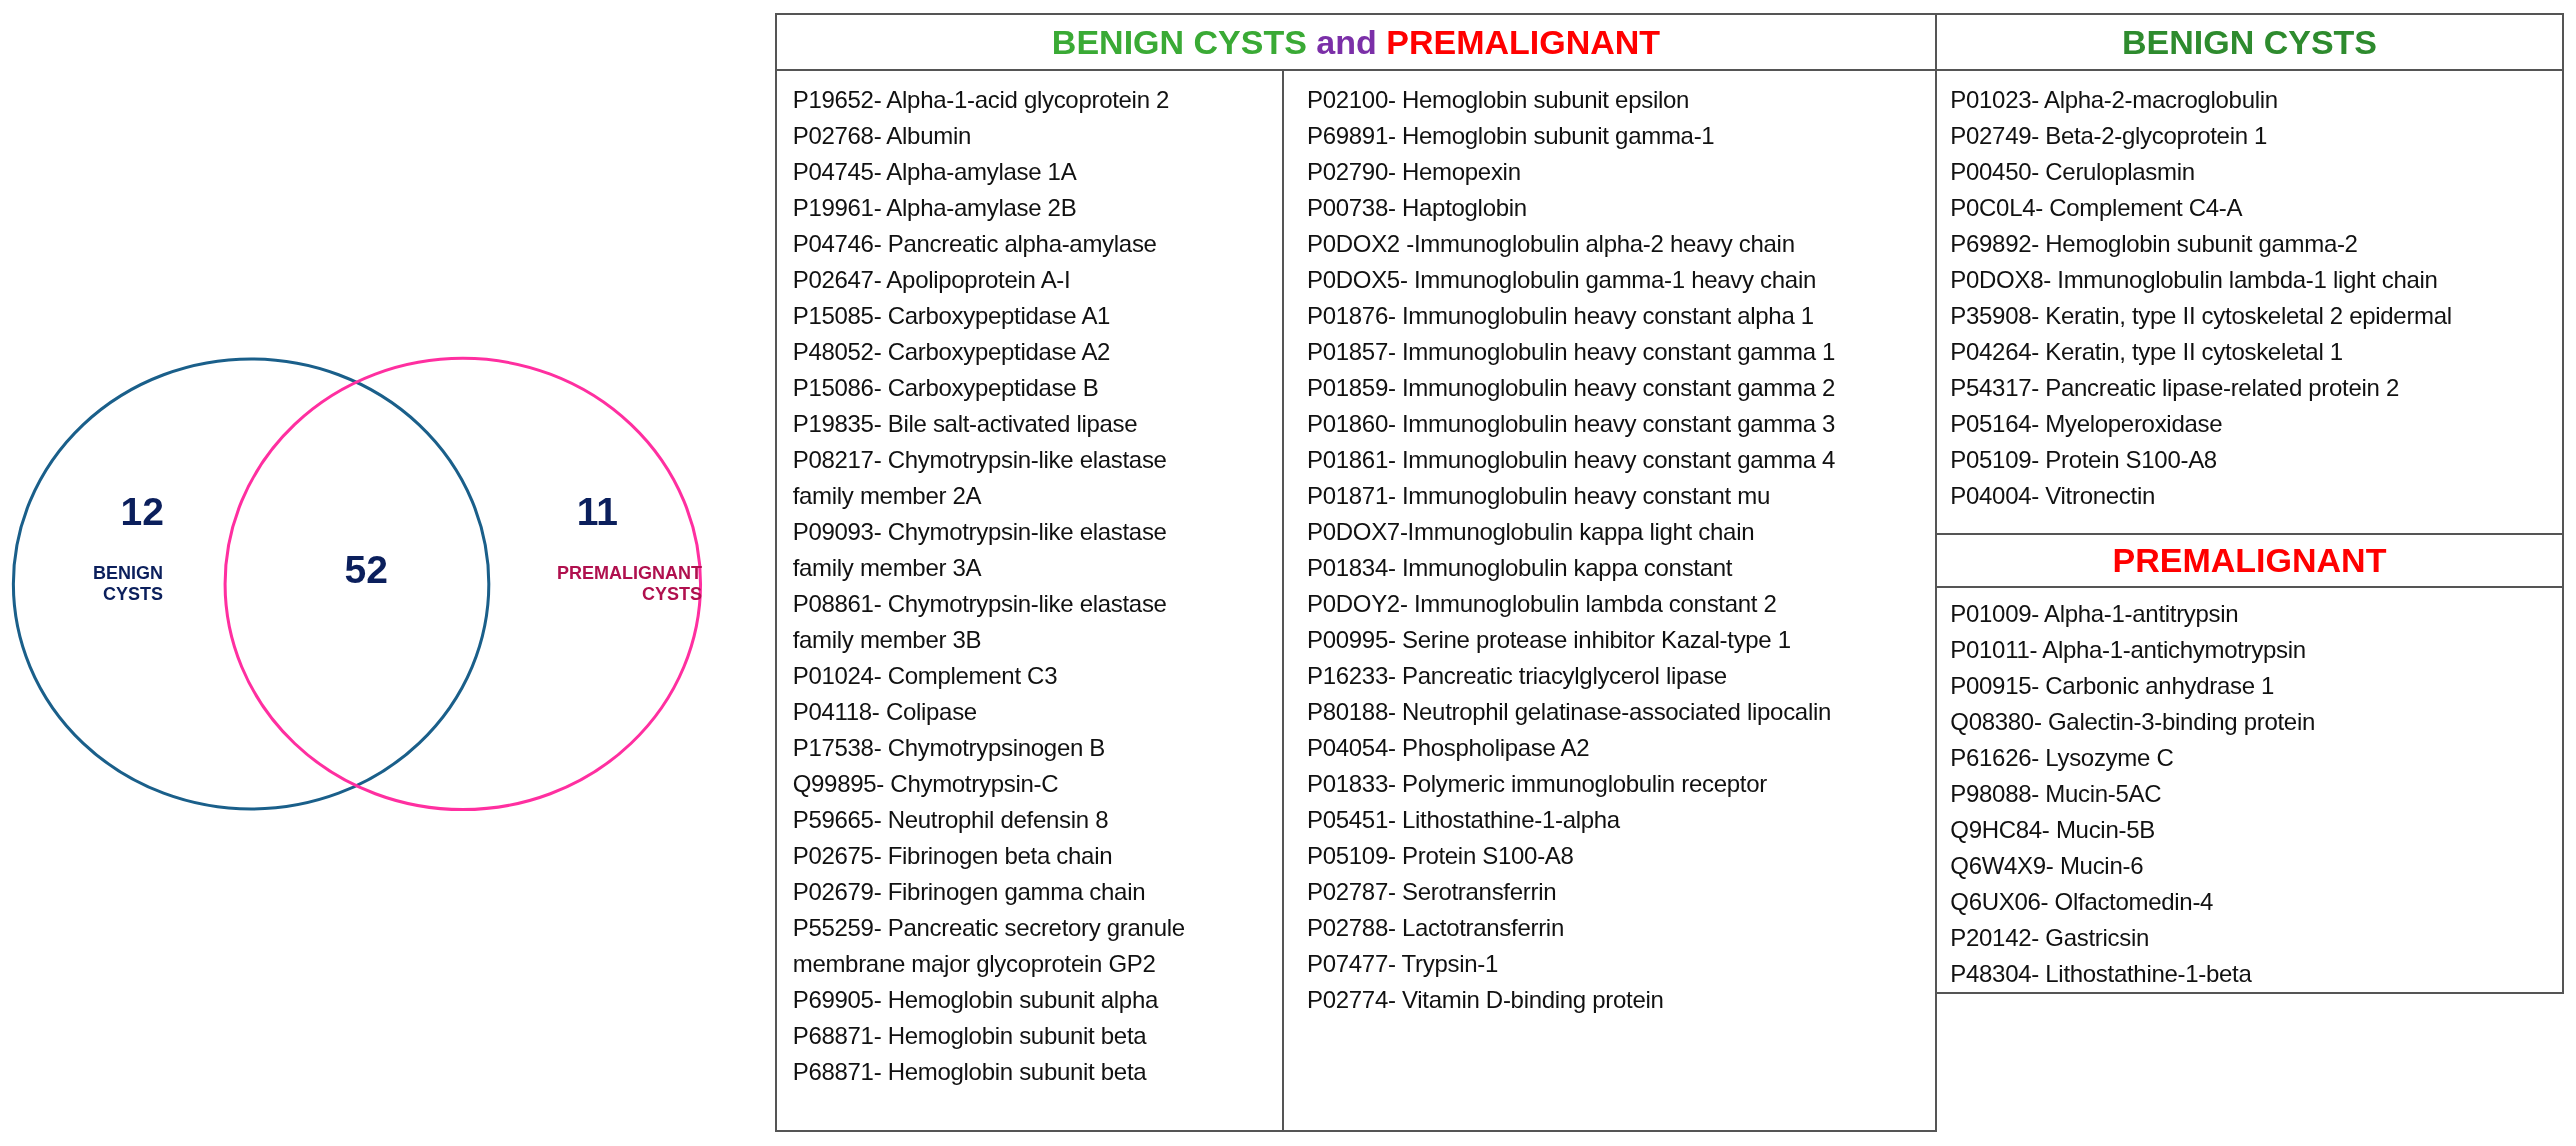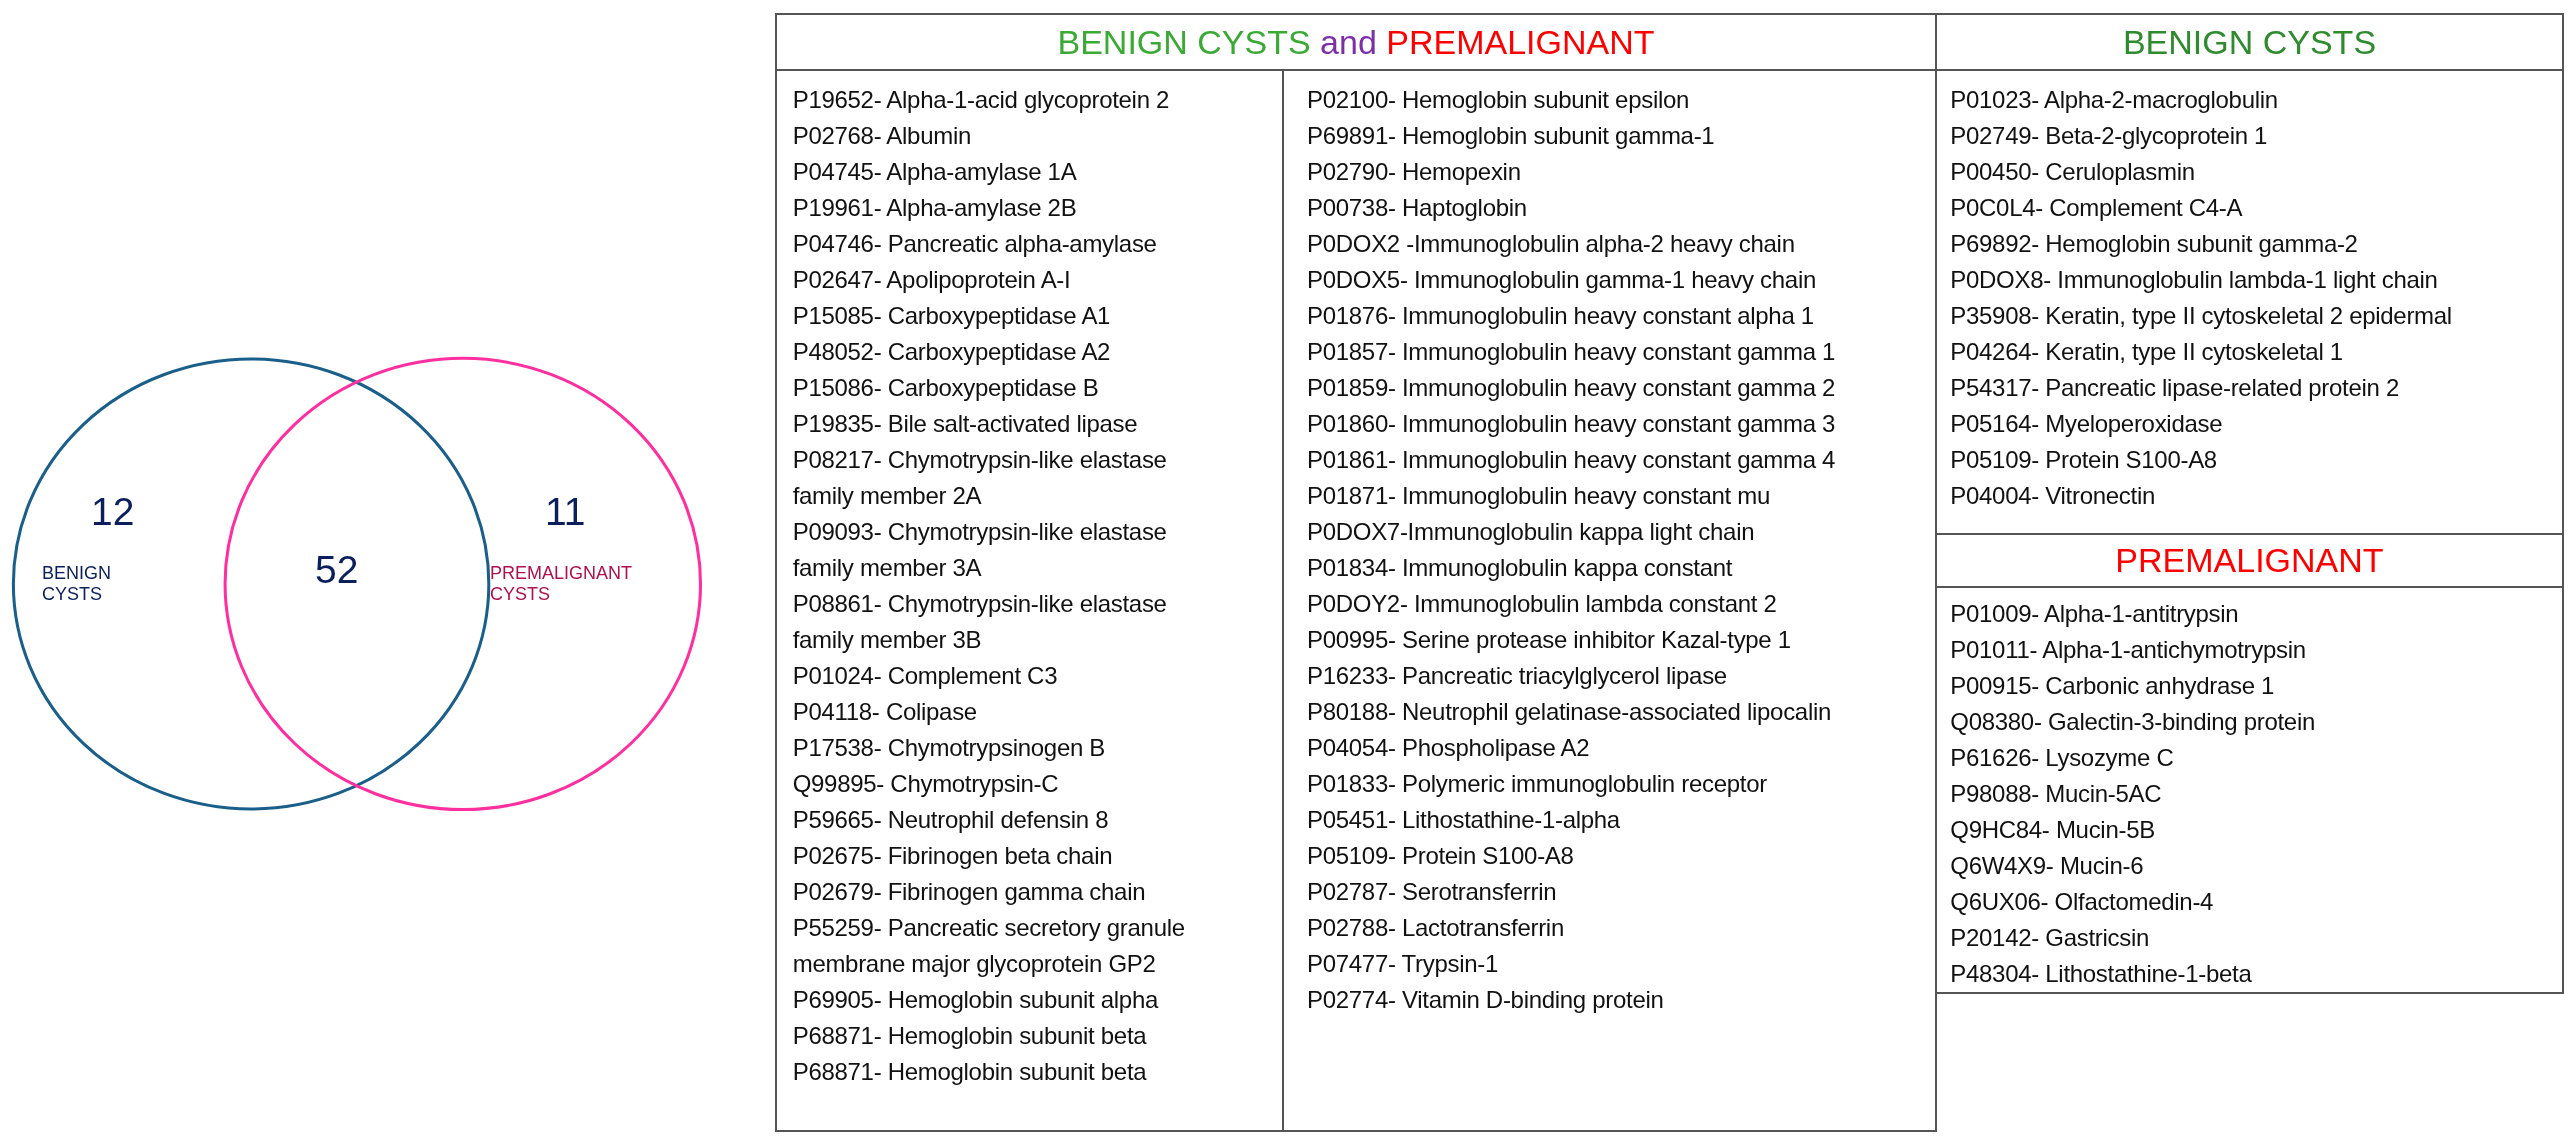--- a/index.html
+++ b/index.html
@@ -1,23 +1,23 @@
 <!DOCTYPE html>
 <html style="font-size:9.7px"><head>
 <meta charset="utf-8">
 <style>
   html, body { margin:0; padding:0; background:#ffffff; }
   body { width:2576px; height:1147px; position:relative; overflow:hidden; font-family:"Liberation Sans", "DejaVu Sans", sans-serif; }
   .venn { position:absolute; left:0; top:339px; width:726px; height:496px; }
   .venn svg { position:absolute; left:0; top:0; }
-  .vtxt { position:absolute; font-weight:normal; text-align:left; line-height:1.15; }
+  .vtxt { position:absolute; font-weight:bold; text-align:right; line-height:1.15; }
   .vnum { font-size:39px; color:#0b1f5c; }
   .vlbl { font-size:18px; }
   .tbl { position:absolute; border:2.4px solid #555; box-sizing:border-box; background:#fff; }
-  .hdr { position:absolute; left:0; right:0; top:0; border-bottom:2.4px solid #555; display:flex; align-items:center; justify-content:center; font-weight:normal; font-size:34px; box-sizing:border-box; }
+  .hdr { position:absolute; left:0; right:0; top:0; border-bottom:2.4px solid #555; display:flex; align-items:center; justify-content:center; font-weight:bold; font-size:34px; box-sizing:border-box; }
   .col { position:absolute; box-sizing:border-box; padding-left:15.7px; font-size:24px; color:#111; line-height:36px; letter-spacing:-0.3px; }
   .row { white-space:nowrap; display:block; }
   .vdiv { position:absolute; width:1.8px; background:#555; }
 </style>
 </head>
 <body>
 
 <div class="venn">
   <svg width="726" height="496" viewBox="0 0 1200 820">
     <ellipse cx="415" cy="405" rx="393" ry="372" fill="none" stroke="#1a5f8a" stroke-width="5"></ellipse>

